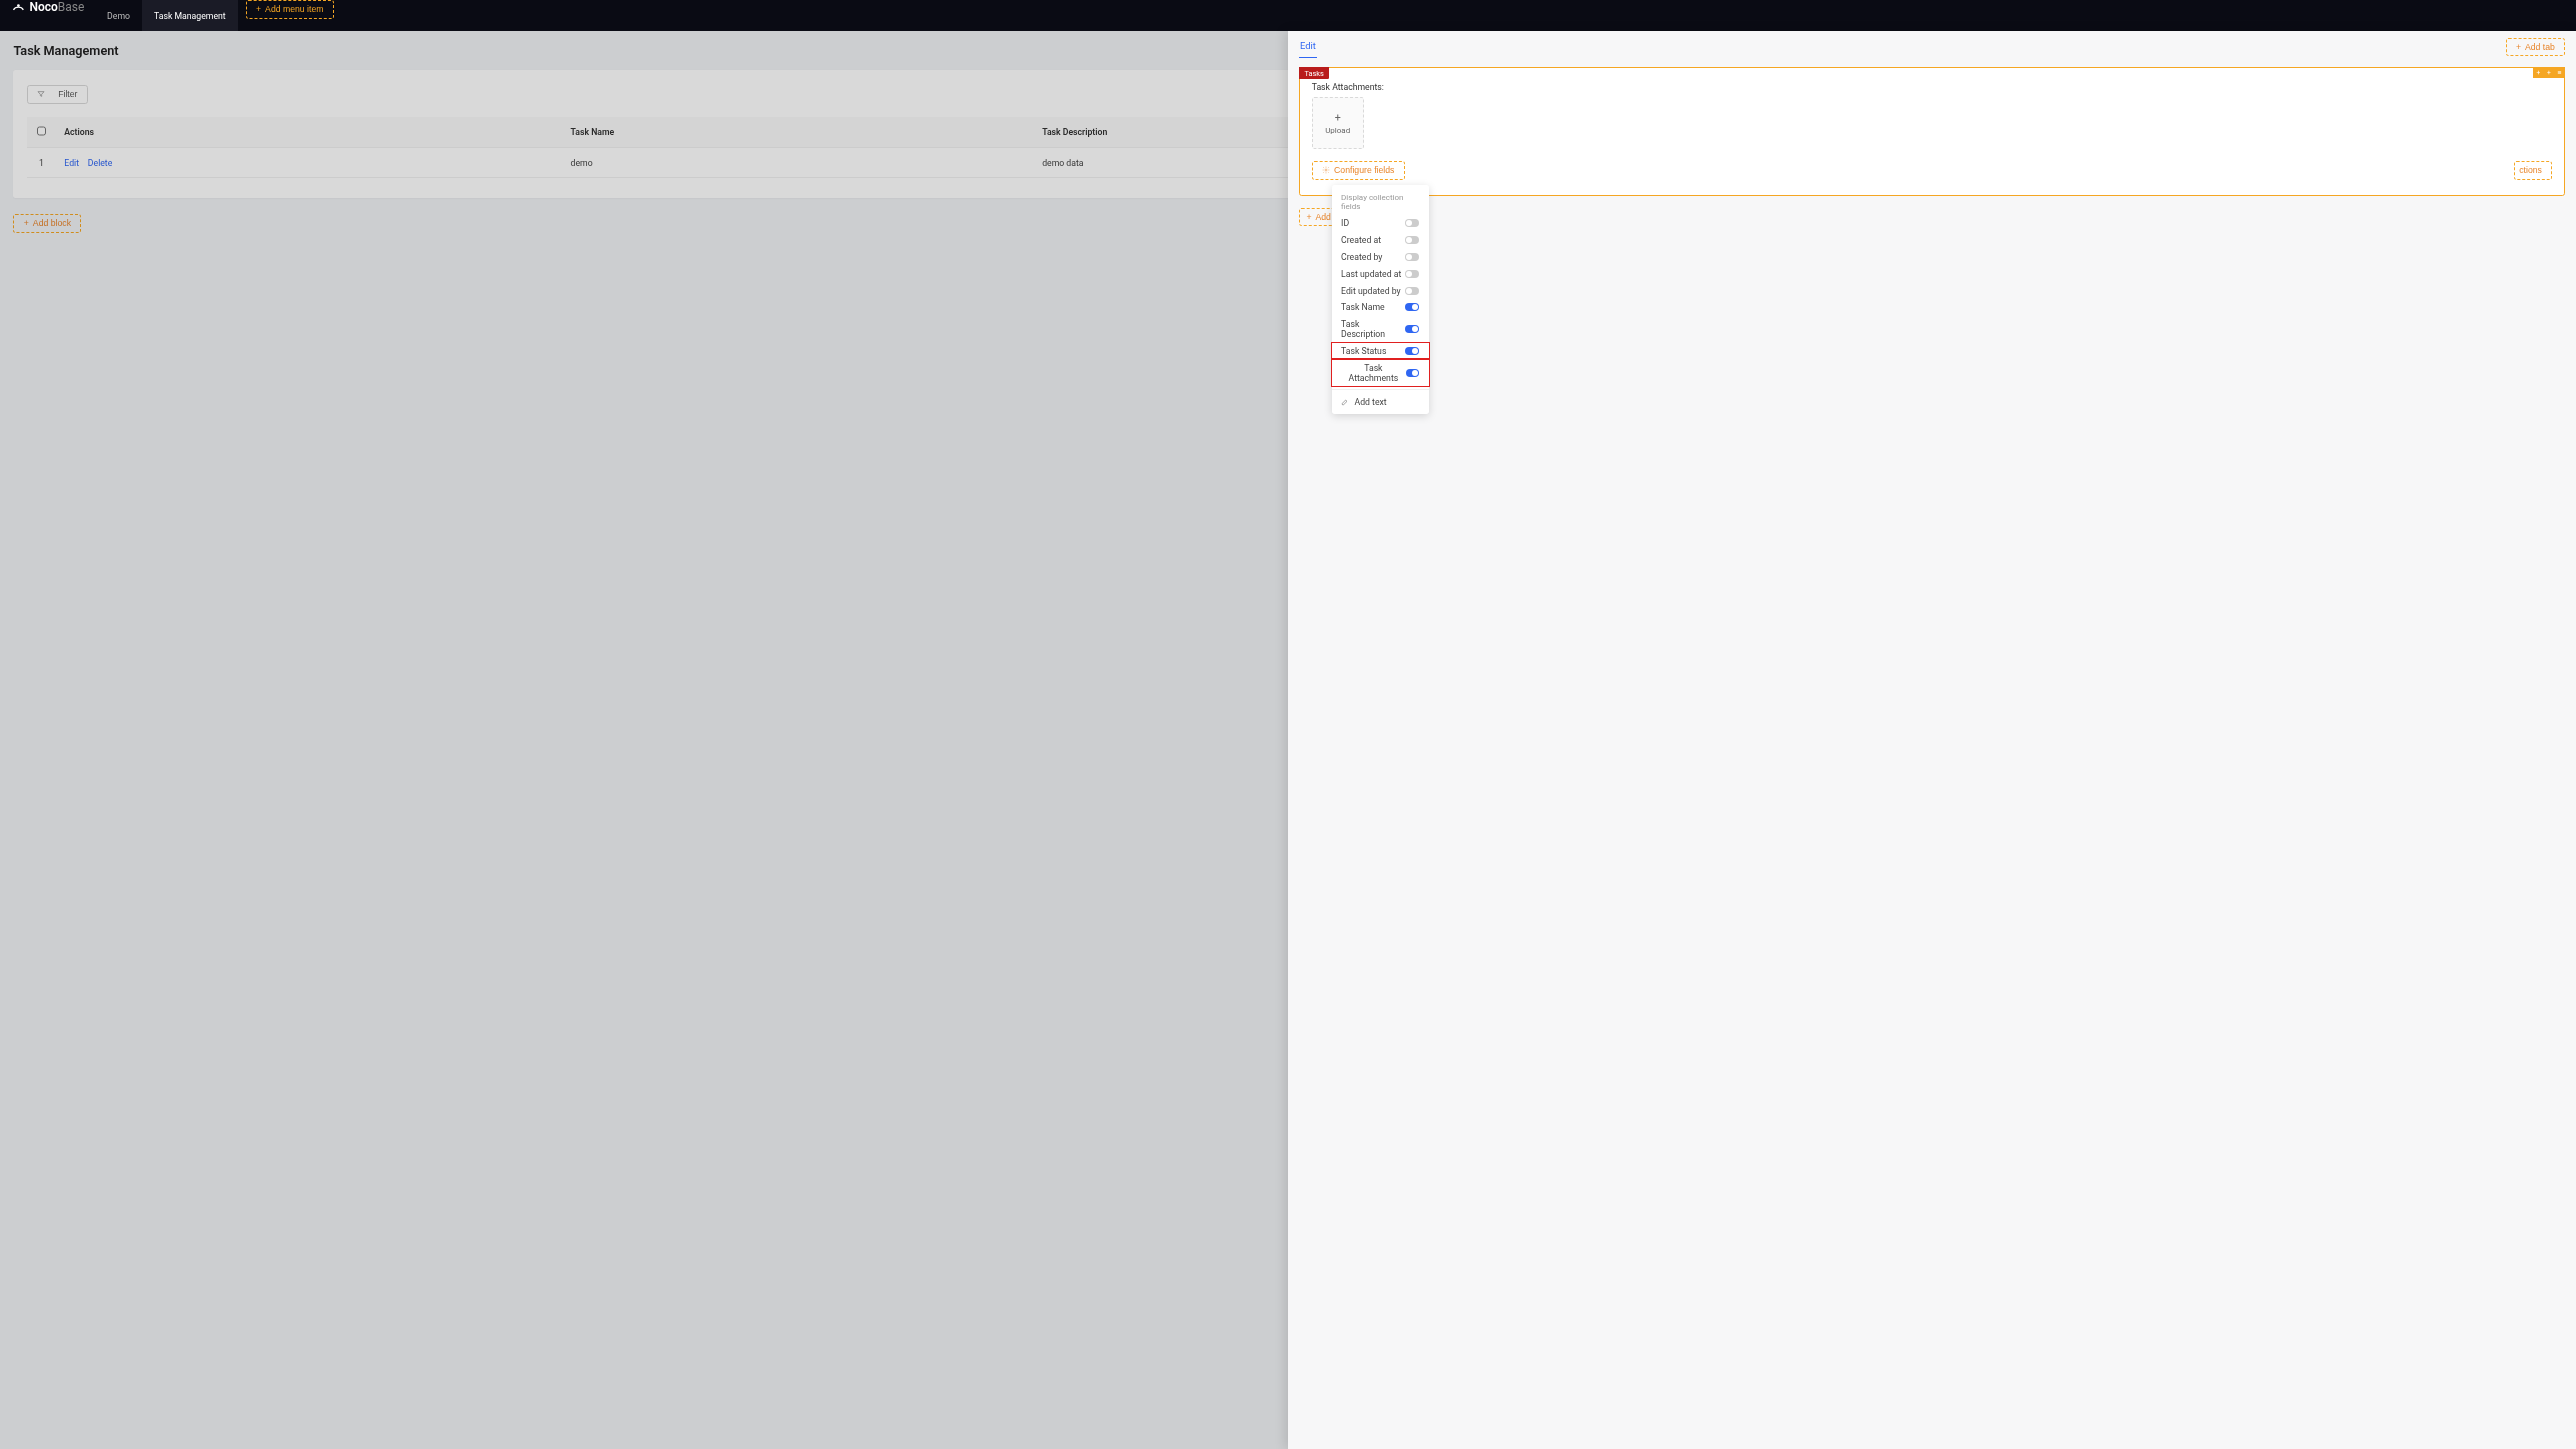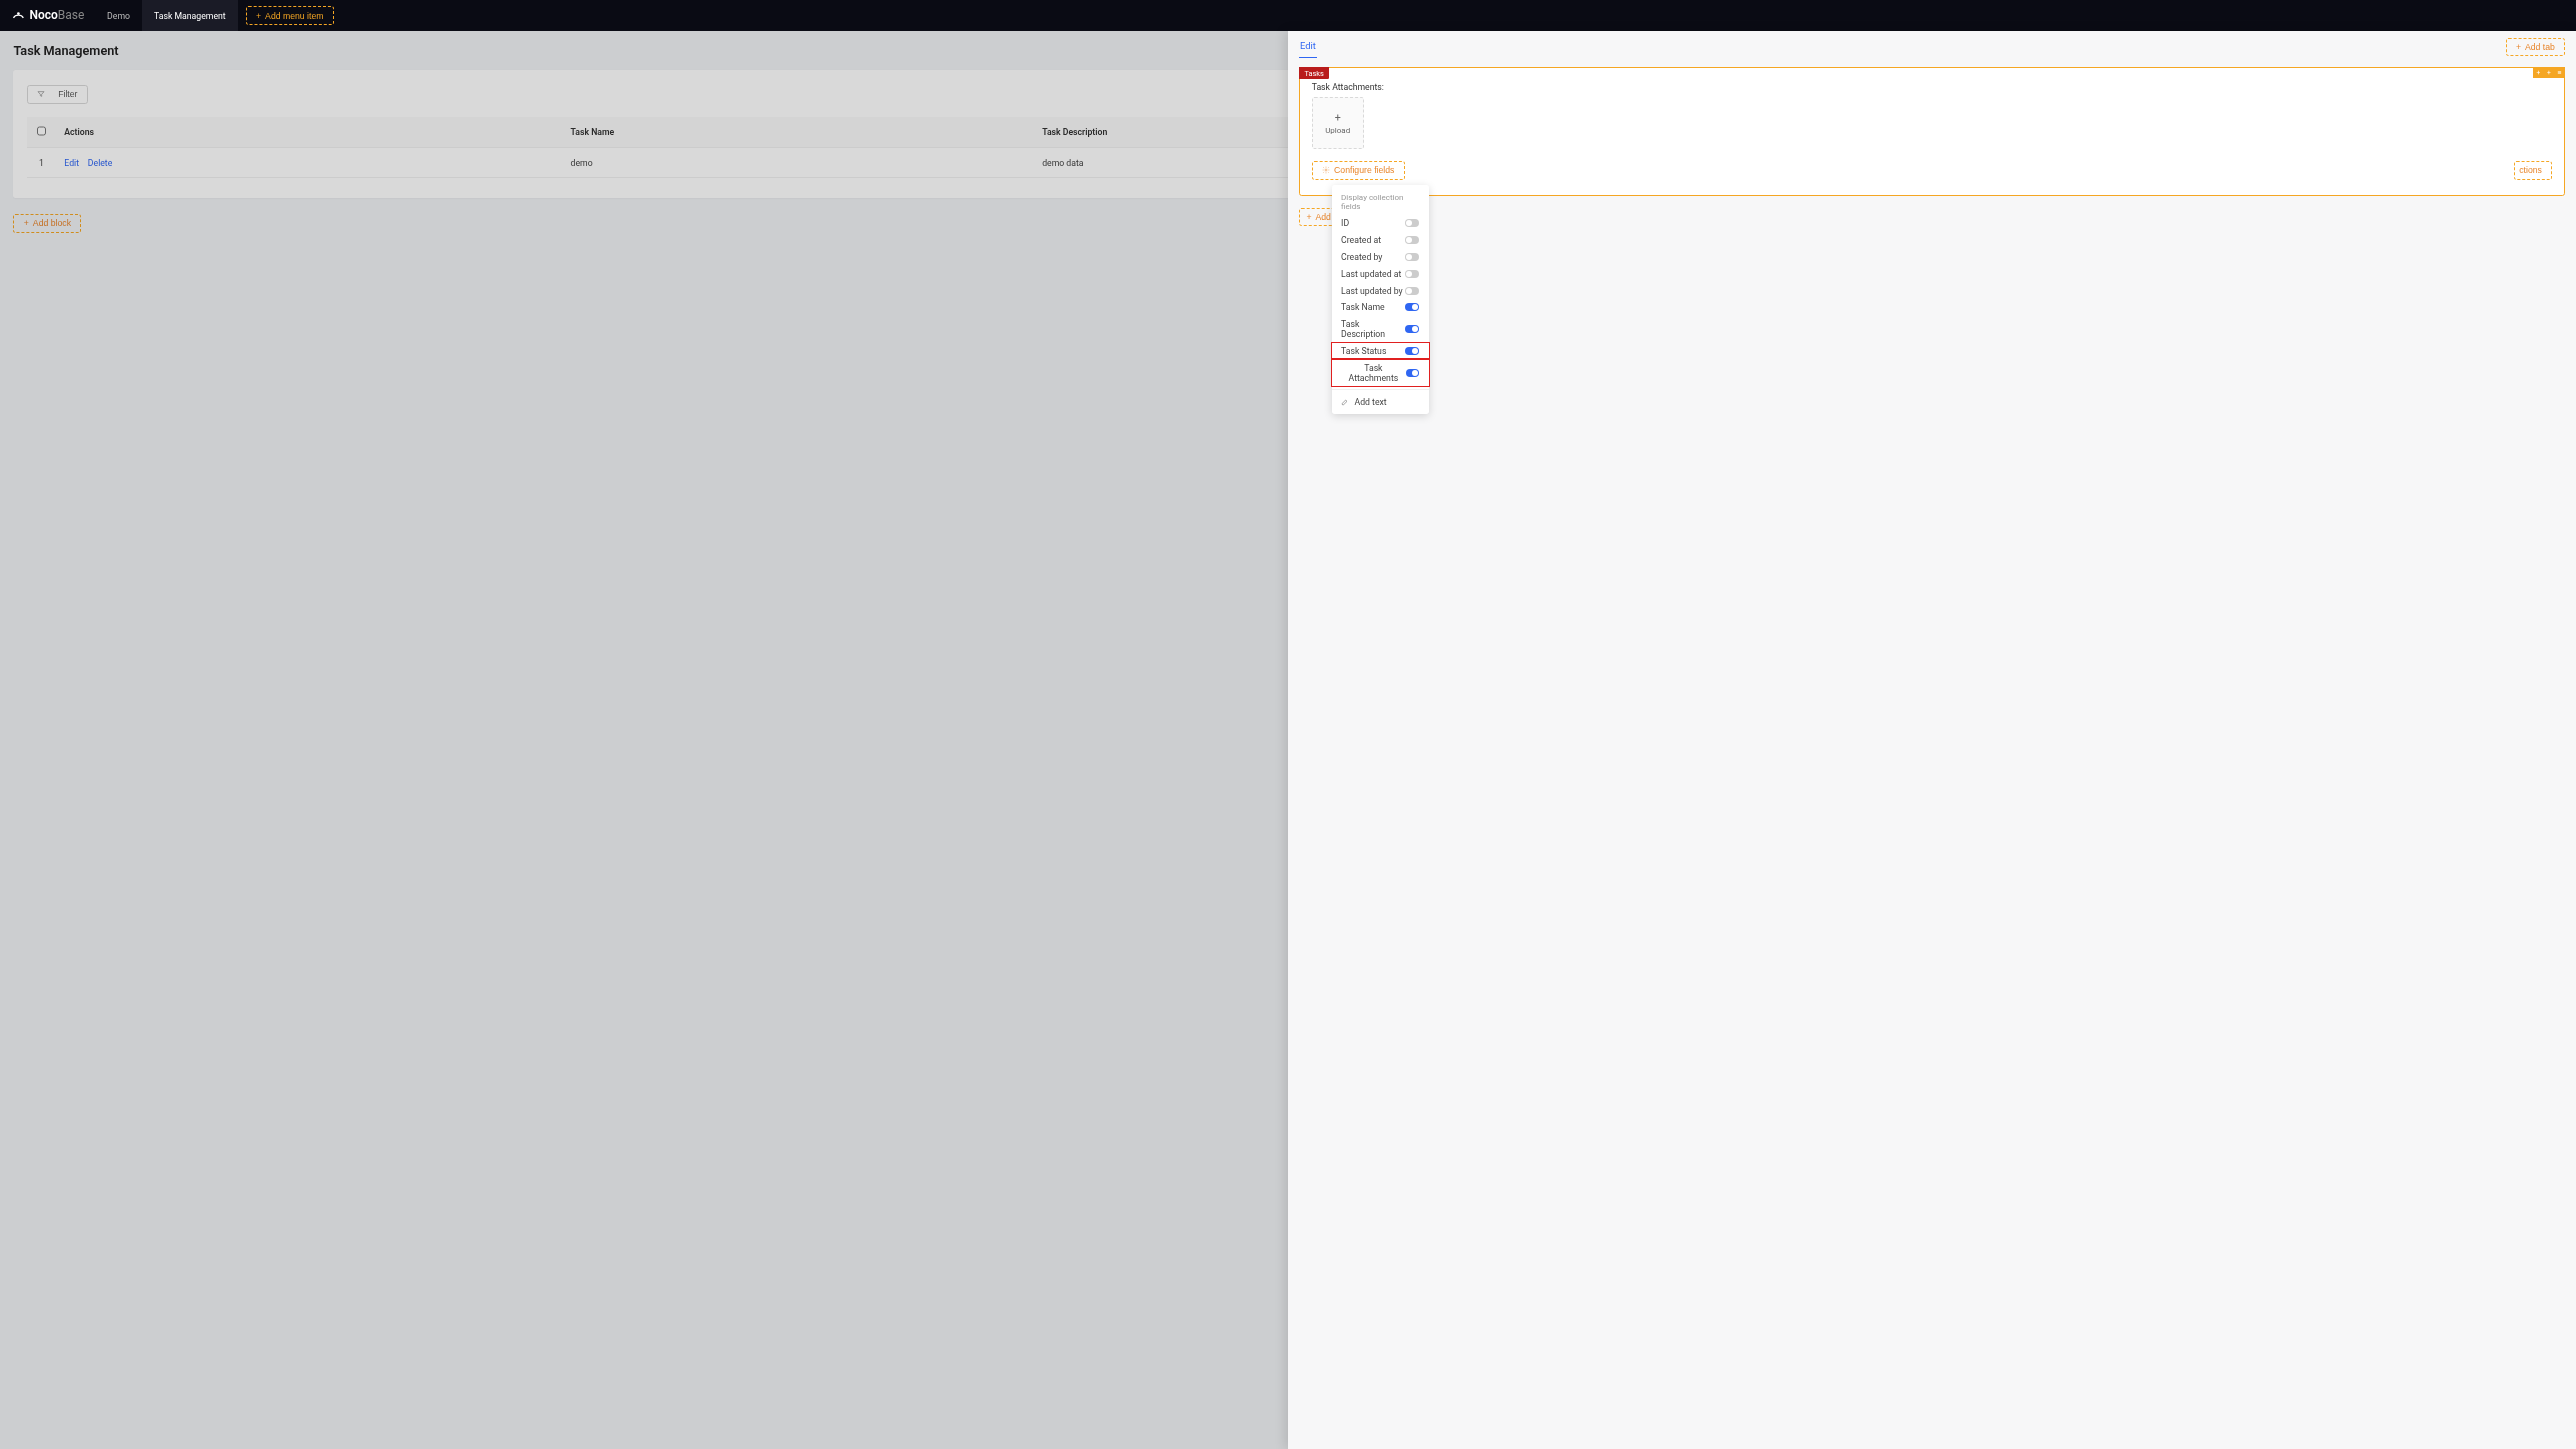--- a/index.html
+++ b/index.html
@@ -3,21 +3,21 @@
 <meta charset="utf-8">
 <style>
 * { margin: 0; padding: 0; box-sizing: border-box; }
 html, body { width: 100%; height: 100%; font-family: -apple-system, BlinkMacSystemFont, "Segoe UI", Roboto, sans-serif; font-size: 9.4px; color: #333; background: #f0f2f5; }
 
 
 .navbar {
   height: 31px;
   background: #0a0b14;
   display: flex;
-  align-items: center;
+  align-items: flex-start;
   padding: 0 0;
 }
 .logo { display: flex; align-items: center; gap: 4px; padding: 0 10.7px; color: #fff; font-weight: 600; font-size: 12px; }
 .logo svg { width: 14.8px; height: 14.8px; }
 .logo-base { color: #888; font-weight: 400; }
 .nav-item { color: #bbb; padding: 0 12px; height: 100%; display: flex; align-items: center; cursor: pointer; font-size: 8.7px; }
 .nav-item.active { background: #1a1b26; color: #fff; }
 .add-menu-btn {
   margin-left: 8px;
   border: 0.7px dashed #f5a623;
@@ -373,21 +373,21 @@
                 </div>
                 <div class="pop-row">
                   <span>Created by</span>
                   <div class="switch off"></div>
                 </div>
                 <div class="pop-row">
                   <span>Last updated at</span>
                   <div class="switch off"></div>
                 </div>
                 <div class="pop-row">
-                  <span>Last updated by</span>
+                  <span>Edit updated by</span>
                   <div class="switch off"></div>
                 </div>
                 <div class="pop-row">
                   <span>Task Name</span>
                   <div class="switch on"></div>
                 </div>
                 <div class="pop-row">
                   <span>Task Description</span>
                   <div class="switch on"></div>
                 </div>

